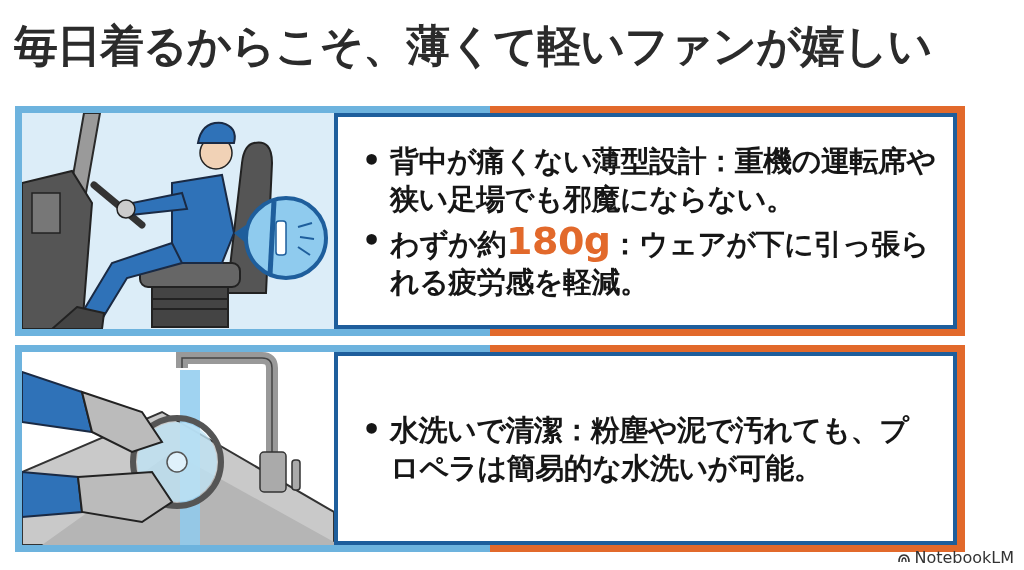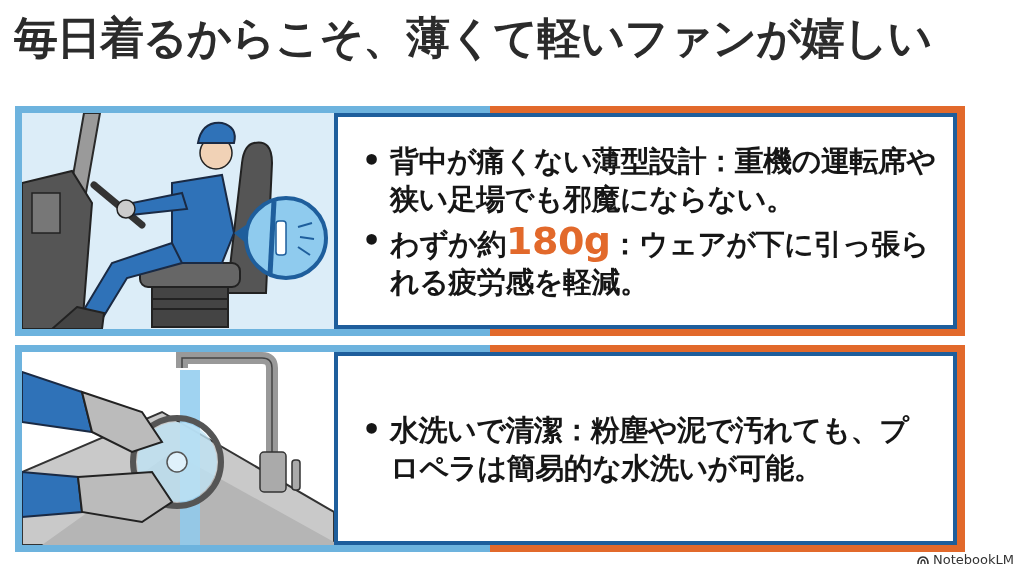--- a/index.html
+++ b/index.html
@@ -1,20 +1,20 @@
 <!DOCTYPE html>
 <html><head>
 <meta charset="utf-8">
 <style>
   * { box-sizing: border-box; margin: 0; padding: 0; }
   html, body { width: 1024px; height: 570px; background: #ffffff; overflow: hidden; }
   body { position: relative; font-family: "DejaVu Sans", "Liberation Sans", sans-serif; color: #1a1a1a; }
 
   .title {
-    position: absolute; left: 14px; top: 10px; width: 1000px; height: 56px;
+    position: absolute; left: 14px; top: 18px; width: 1000px; height: 56px;
     font-size: 44px; font-weight: bold; color: #2b2b2b; letter-spacing: -1px;
     line-height: 56px; white-space: nowrap;
   }
 
   .panel { position: absolute; left: 15px; width: 950px; }
   .panel-1 { top: 106px; height: 230px; }
   .panel-2 { top: 345px; height: 207px; }
 
   .band-blue { position: absolute; left: 0; top: 0; bottom: 0; width: 475px; background: #6db3de; }
   .band-orange { position: absolute; left: 475px; top: 0; bottom: 0; right: 0; background: #e2692b; }
@@ -33,21 +33,21 @@
   }
   .bullet {
     display: flex; align-items: flex-start; font-size: 29px; font-weight: bold;
     line-height: 38px; color: #161616; letter-spacing: -0.5px; margin: 2px 0;
   }
   .bullet .dot { width: 28px; flex: 0 0 28px; font-size: 30px; line-height: 38px; }
   .bullet .text { flex: 1; }
   .accent { color: #e2692b; font-size: 38px; }
 
   .brand {
-    position: absolute; right: 10px; bottom: 3px; font-size: 13px; color: #333;
+    position: absolute; right: 10px; bottom: 3px; font-size: 16px; color: #333;
     display: flex; align-items: center; gap: 4px;
   }
   .brand svg { width: 12px; height: 10px; }
 </style>
 </head>
 <body>
 
 <div class="title">毎日着るからこそ、薄くて軽いファンが嬉しい</div>
 
 <div class="panel panel-1">

